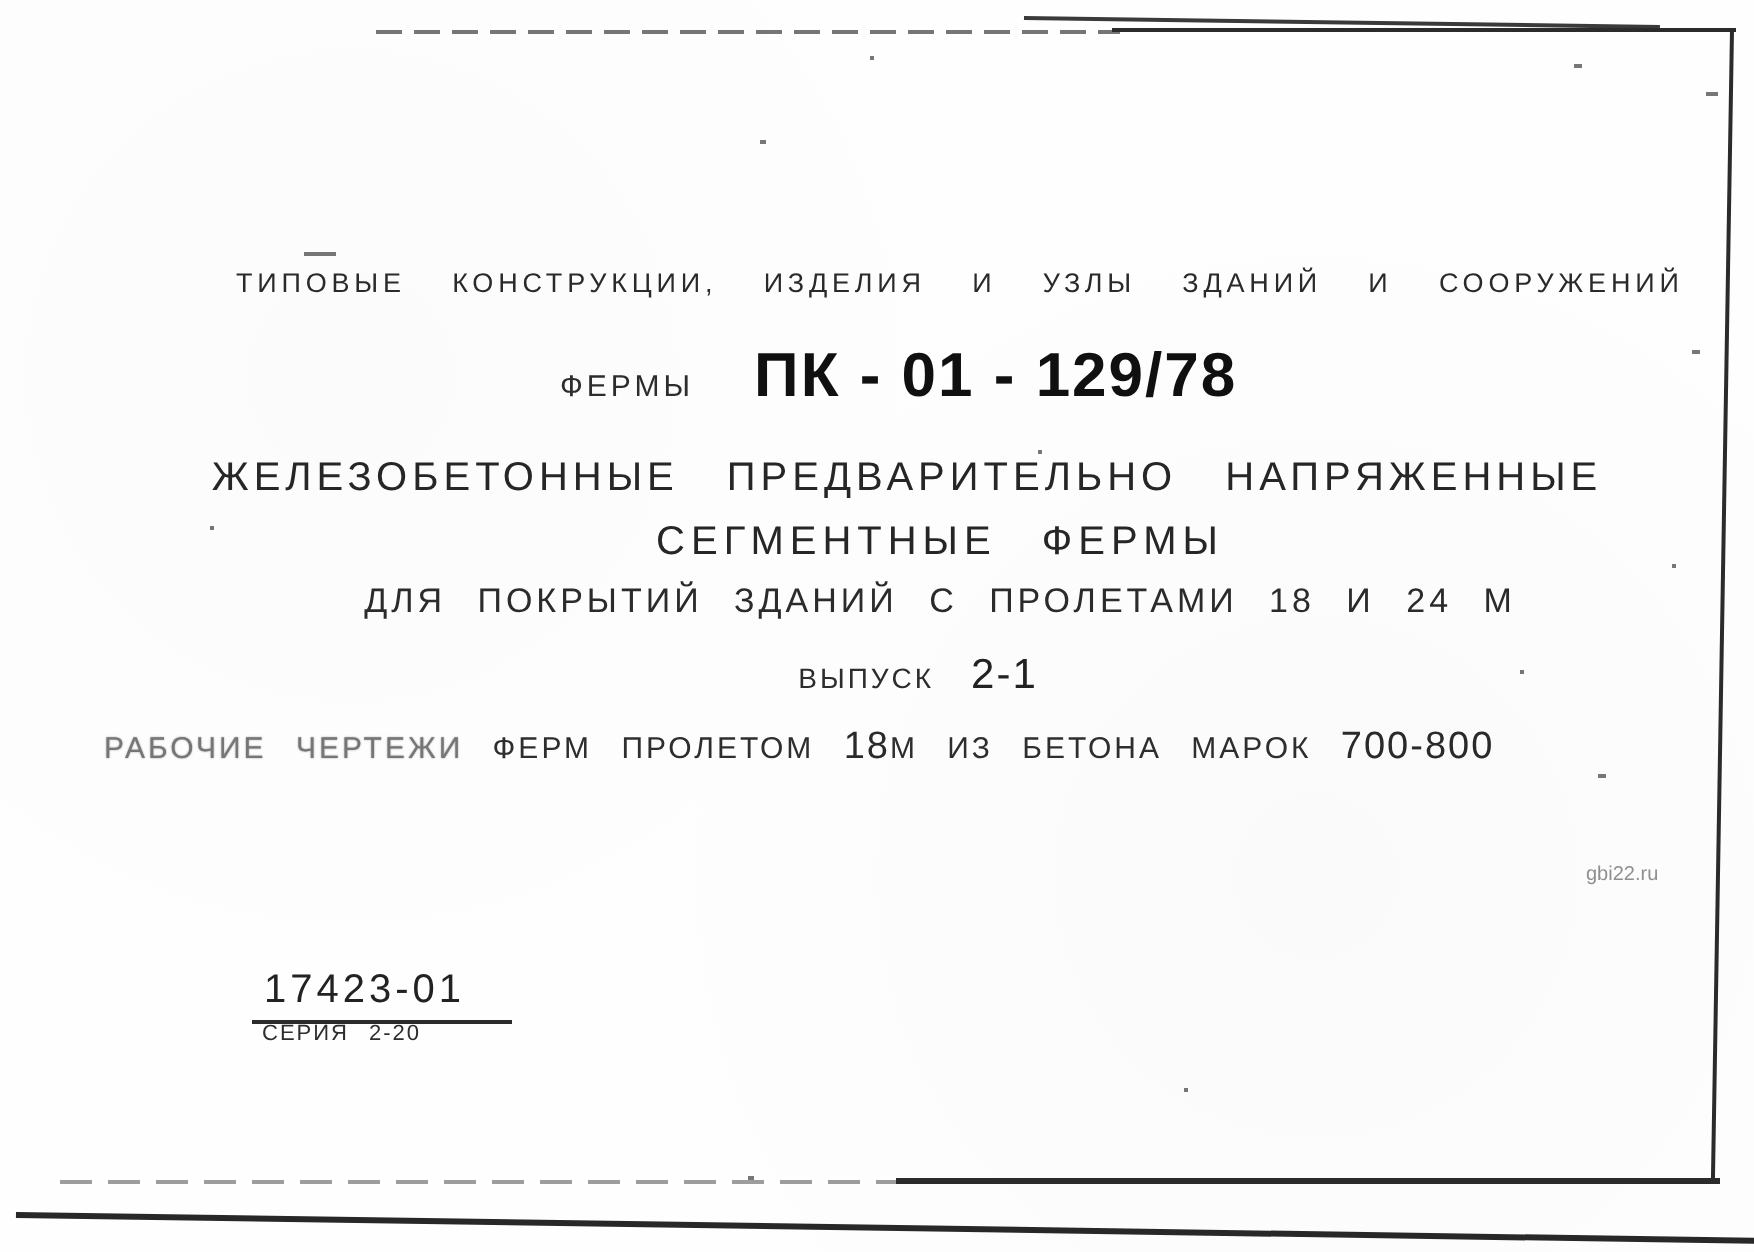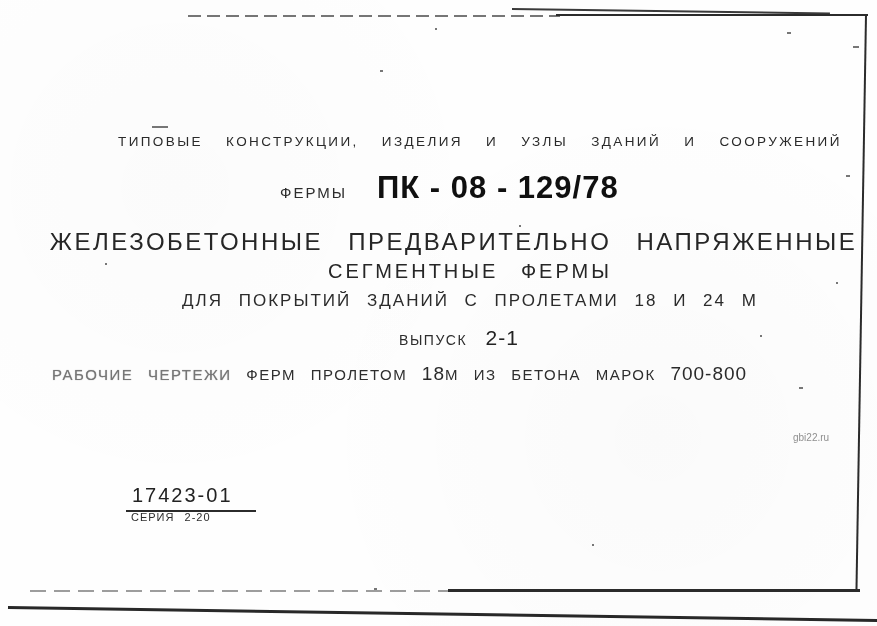--- a/index.html
+++ b/index.html
@@ -33,21 +33,21 @@
   .classification{
     left:118px; top:134px; width:690px;
     font-size:13.5px; letter-spacing:2.4px; word-spacing:17px;
     color:#2a2a2a; white-space:nowrap;
   }
   .series-line{left:280px; top:170px; display:flex; align-items:baseline; white-space:nowrap;}
   .series-label{font-size:15px; letter-spacing:2px; color:#2d2d2d;}
   .series-number{margin-left:30px; font-size:31px; font-weight:700; letter-spacing:1px; color:#101010;}
 
   .title-1{left:30px; top:228px; width:847px; text-align:center;
-    font-size:24px; letter-spacing:2.5px; word-spacing:16px; color:#262626; white-space:nowrap;}
+    font-size:20px; letter-spacing:2.5px; word-spacing:16px; color:#262626; white-space:nowrap;}
   .title-2{left:50px; top:260px; width:840px; text-align:center;
     font-size:20px; letter-spacing:3px; word-spacing:14px; color:#262626; white-space:nowrap;}
   .title-3{left:50px; top:291px; width:840px; text-align:center;
     font-size:17px; letter-spacing:2px; word-spacing:9px; color:#2b2b2b; white-space:nowrap;}
 
   .issue-line{left:40px; top:326px; width:838px; text-align:center; white-space:nowrap;}
   .issue-label{font-size:14px; letter-spacing:1.5px; color:#2d2d2d; vertical-align:baseline;}
   .issue-number{font-size:21px; letter-spacing:1px; color:#222; margin-left:14px;}
 
   .subtitle{left:52px; top:363px; width:824px; text-align:left;
@@ -73,21 +73,21 @@
   <div class="abs frame-top-solid"></div>
   <div class="abs frame-right-line"></div>
   <div class="abs frame-bottom-dashed"></div>
   <div class="abs frame-bottom-solid"></div>
   <div class="abs page-bottom-line"></div>
 
   <div class="abs classification">ТИПОВЫЕ  КОНСТРУКЦИИ,  ИЗДЕЛИЯ  И  УЗЛЫ  ЗДАНИЙ  И  СООРУЖЕНИЙ</div>
 
   <div class="abs series-line">
     <span class="series-label">ФЕРМЫ</span>
-    <span class="series-number">ПК - 08 - 129/78</span>
+    <span class="series-number">ПК - 01 - 129/78</span>
   </div>
 
   <div class="abs title-1">ЖЕЛЕЗОБЕТОННЫЕ  ПРЕДВАРИТЕЛЬНО  НАПРЯЖЕННЫЕ</div>
   <div class="abs title-2">СЕГМЕНТНЫЕ  ФЕРМЫ</div>
   <div class="abs title-3">ДЛЯ  ПОКРЫТИЙ  ЗДАНИЙ  С  ПРОЛЕТАМИ  18  И  24 М</div>
 
   <div class="abs issue-line">
     <span class="issue-label">ВЫПУСК</span>
     <span class="issue-number">2-1</span>
   </div>

